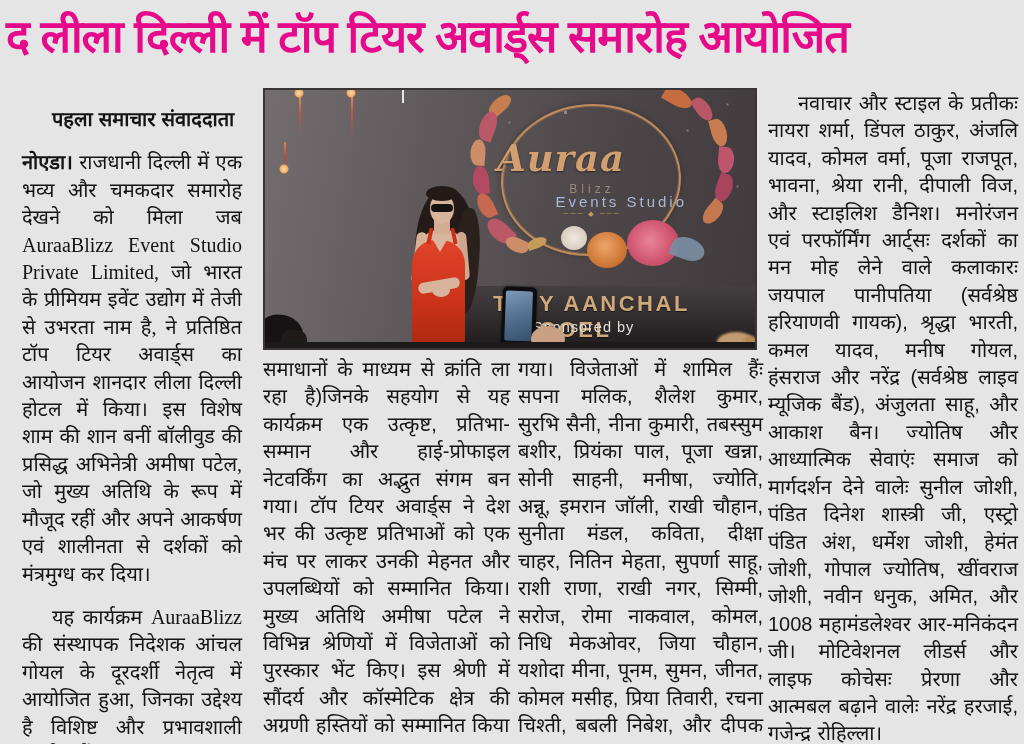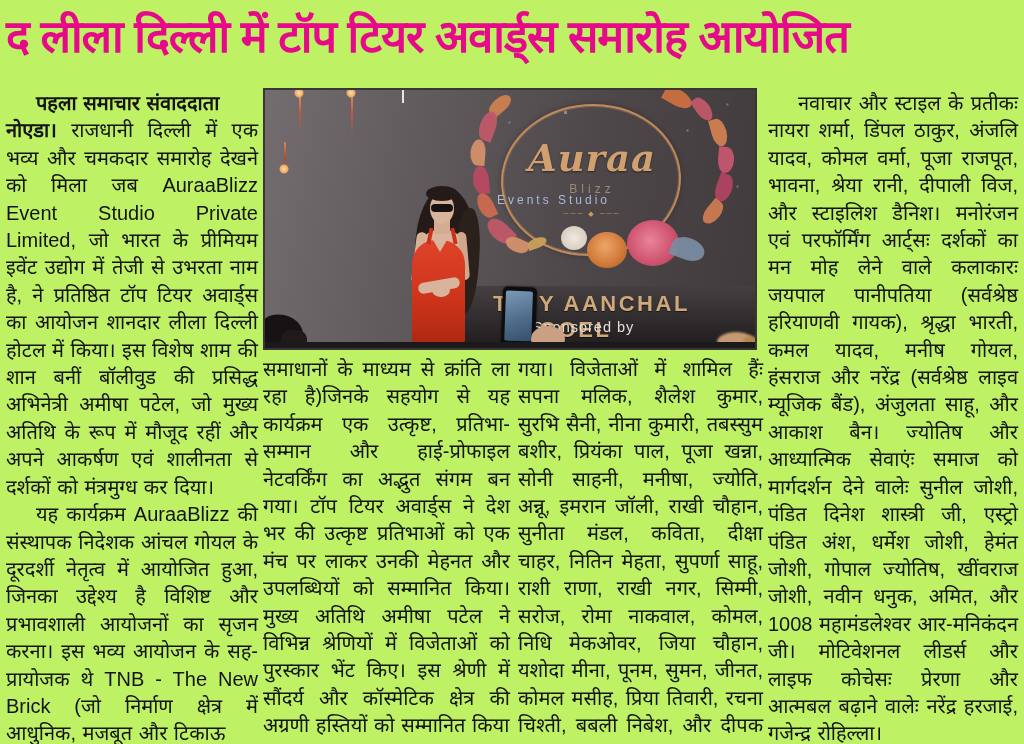--- a/index.html
+++ b/index.html
@@ -1,37 +1,37 @@
 <!DOCTYPE html>
 <html><head>
 <meta charset="utf-8">
 <style>
   * { margin:0; padding:0; box-sizing:border-box; }
   html,body { background:#ffffff; }
   .page {
     position:relative; width:1024px; height:744px; overflow:hidden;
-    background:#bef264; font-family:"Liberation Sans", sans-serif;
+    background:#e5e5e5; font-family:"Liberation Sans", sans-serif;
   }
   
   .headline {
     position:absolute; left:6px; top:6px; width:1012px; height:62px;
     font-size:45px; font-weight:800; letter-spacing:-1px; white-space:nowrap;
     color:#e60a8a; line-height:62px; text-align:left;
   }
   
   .col {
     position:absolute; text-align:justify; color:#141414;
     font-size:20px; line-height:27.4px; word-spacing:1px;
   }
   .col1 { left:6px;  top:90px;  width:252px; height:650px; }
   .col2 { left:263px; top:356px; width:247px; height:384px; }
   .col3 { left:518px; top:356px; width:245px; height:384px; }
   .col4 { left:768px; top:90px;  width:250px; height:650px; text-indent:30px; }
   .byline { font-weight:bold; text-indent:30px; text-align:left; }
-  .para { margin:0; }
+  .para { margin:16px;font-family:Liberation Serif, serif; }
   .indent { text-indent:30px; }
   .dateline { font-weight:bold; }
   
   .photo {
     position:absolute; left:263px; top:88px; width:494px; height:262px;
     background:linear-gradient(100deg,#746d6f 0%,#625b5d 30%,#4e4749 65%,#403a3c 100%);
     border:2px solid #3a3537; overflow:hidden;
   }
   .photo * { position:absolute; }
   .stars { left:0; top:0; width:1px; height:1px; background:transparent;
@@ -45,27 +45,27 @@
   .glow { width:10px; height:10px; border-radius:50%;
     background:radial-gradient(#ffe2ae,#f0a860 55%,transparent 72%); filter:blur(.4px); }
   .g1 { left:81px; top:-2px; } .g2 { left:29px; top:-2px; } .g3 { left:14px; top:74px; }
   .whiteline { left:137px; top:0; width:2px; height:13px; background:#e6e6e6; }
   
   .ring { left:236px; top:14px; width:180px; height:152px; border:2.5px solid #c08a5a;
     border-radius:50%; transform:rotate(-4deg);
     box-shadow:inset 0 0 0 1px rgba(205,150,95,.35), 0 0 6px rgba(0,0,0,.25); }
   .petal { border-radius:60% 60% 60% 0; opacity:.95; }
   .flower { border-radius:50%; }
-  .logo-script { left:232px; top:46px; width:190px; text-align:center;
+  .logo-script { left:232px; top:46px; width:190px; 
     font-family:"DejaVu Serif", serif; font-style:italic; font-weight:bold;
     font-size:37px; color:#d2a070; text-shadow:0 1px 2px rgba(0,0,0,.5); letter-spacing:1px; }
   .logo-blizz { left:232px; top:92px; width:190px; text-align:center;
     font-size:12px; letter-spacing:4px; color:#9a8a7a; }
-  .logo-events { left:232px; top:103px; width:190px; text-align:left;
-    font-size:12px; letter-spacing:3px; color:#aab8d8; }
+  .logo-events { left:232px; top:103px; width:190px; text-align:right;
+    font-size:15px; letter-spacing:3px; color:#aab8d8; }
   .logo-orn { left:232px; top:120px; width:190px; text-align:center;
     font-size:7px; letter-spacing:2px; color:#c89a5a; }
   
   .darkband { left:185px; top:196px; width:309px; height:66px;
     background:linear-gradient(#453f41 0%,#332e30 45%,#1d1a1c 100%); }
   .bottomstrip { left:0; top:252px; width:494px; height:10px; background:#1c191b; }
   .banner-left, .banner-right { font-weight:bold; font-size:22px; letter-spacing:2.5px;
     color:#cfa97a; text-shadow:0 1px 1px rgba(0,0,0,.6); }
   .banner-left { left:228px; top:201px; } .banner-right { left:274px; top:201px; }
   .sponsor { left:262px; top:229px; font-size:14.5px; letter-spacing:1px; color:#e3ded8; }

